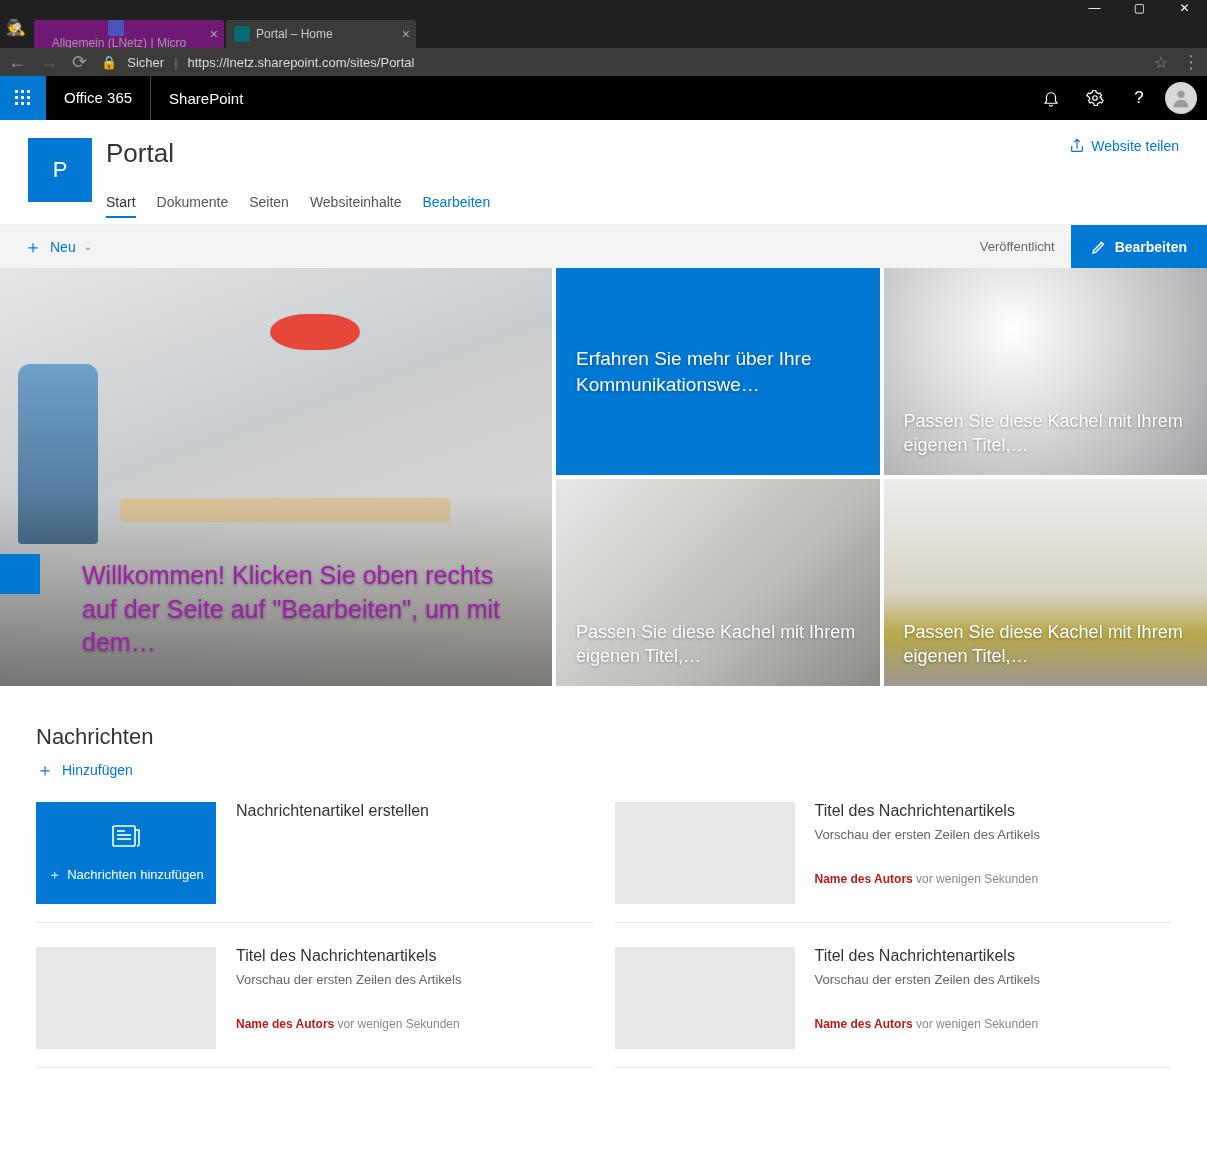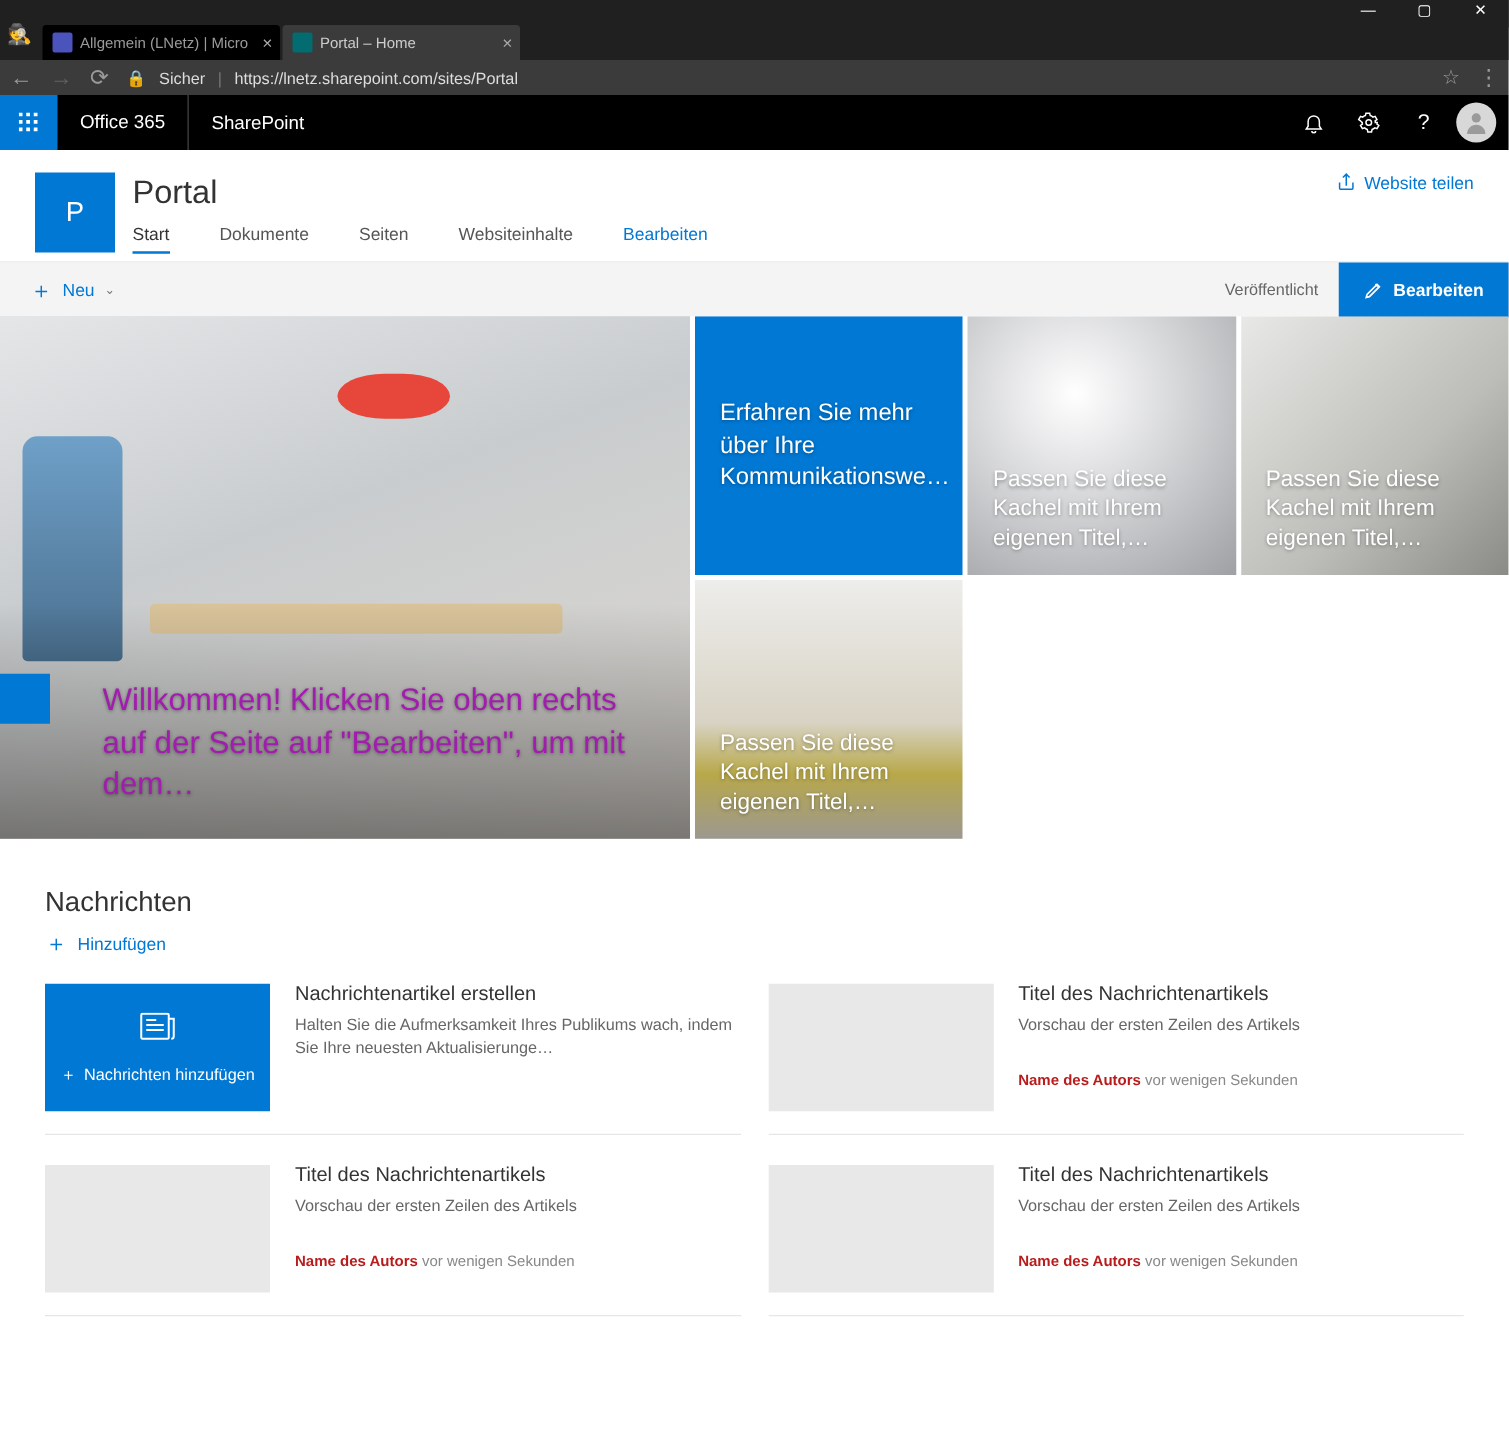--- a/index.html
+++ b/index.html
@@ -5,21 +5,21 @@
 * { margin: 0; padding: 0; box-sizing: border-box; font-family: "Segoe UI", Arial, sans-serif; }
 html, body { width: 1207px; height: 1154px; background: #fff; overflow: hidden; }
 
 
 .browser-top { height: 76px; background: #3b3b3b; }
 .titlebar { height: 16px; background: #202020; display: flex; justify-content: flex-end; }
 .titlebar .winbtn { width: 45px; height: 28px; display: flex; align-items: center; justify-content: center; color: #fff; font-size: 12px; background: #202020; margin-top: -6px; }
 .tabstrip { height: 32px; display: flex; align-items: flex-end; padding-left: 34px; background: #202020; position: relative; }
 .tabstrip .incognito { position: absolute; left: 6px; top: 2px; color: #bbb; font-size: 16px; }
 .tab { height: 28px; background: #3b3b3b; color: #ccc; display: flex; align-items: center; padding: 0 28px 0 8px; font-size: 12px; border-top-left-radius: 3px; border-top-right-radius: 3px; margin-right: 2px; position: relative; width: 190px; overflow: hidden; white-space: nowrap; }
-.tab.inactive { background: #000000; color: #9a9a9a; }
+.tab.inactive { background: #701a75; color: #9a9a9a; flex-direction: column; }
 .tab .favicon { width: 16px; height: 16px; margin-right: 6px; flex-shrink: 0; }
 .tab .close { position: absolute; right: 6px; top: 6px; color: #aaa; font-size: 14px; }
 .addrbar { height: 28px; display: flex; align-items: center; padding: 0 8px; gap: 14px; color: #ddd; }
 .addrbar .navbtn { color: #9a9a9a; font-size: 18px; }
 .addrbar .url { font-size: 13px; color: #ddd; display: flex; align-items: center; gap: 10px; }
 .addrbar .url .sep { color: #777; }
 .addrbar .spacer { flex: 1; }
 .addrbar .star { color: #9a9a9a; font-size: 16px; }
 .addrbar .dots { color: #9a9a9a; font-size: 18px; letter-spacing: -1px; }
 
@@ -32,21 +32,21 @@
 .suite .spacer { flex: 1; }
 .suite .icon { width: 44px; height: 44px; display: grid; place-items: center; color: #fff; font-size: 17px; }
 .suite .avatar { width: 32px; height: 32px; border-radius: 50%; background: #d8d8d8; margin: 0 10px 0 4px; display: grid; place-items: center; }
 .suite .avatar svg { fill: #9a9a9a; }
 
 
 .sitehdr { padding: 18px 28px 0 28px; display: flex; align-items: flex-start; }
 .sitelogo { width: 64px; height: 64px; background: #0078d4; color: #fff; display: grid; place-items: center; font-size: 22px; }
 .sitetitlewrap { margin-left: 14px; }
 .sitetitle { font-size: 26px; font-weight: 300; color: #333; }
-.sitenav { display: flex; gap: 40px; margin-top: 10px; font-size: 14px; color: #555; }
+.sitenav { display: flex; gap: 21px; margin-top: 25px; font-size: 14px; color: #555; }
 .sitenav .item { padding-bottom: 6px; cursor: pointer; }
 .sitenav .item.active { color: #333; border-bottom: 2px solid #0078d4; font-weight: 400; }
 .sitenav .item.edit { color: #0078d4; }
 .hdrright { margin-left: auto; text-align: right; }
 .sharelink { color: #0078d4; font-size: 14px; display: inline-flex; align-items: center; gap: 6px; margin-bottom: 12px; }
 .searchbox { width: 252px; height: 33px; border: 1px solid #c8c8c8; display: flex; align-items: center; padding: 0 10px; }
 .searchbox svg { stroke: #0078d4; fill: none; }
 .searchbox input { border: 0; outline: 0; font-size: 13px; margin-left: 8px; width: 100%; color: #666; }
 
 
@@ -60,21 +60,21 @@
 
 
 .content { padding: 0; overflow-y: auto; height: calc(1154px - 76px - 44px - 120px - 44px); }
 .hero { display: flex; height: 418px; }
 .hero-main { width: 552px; position: relative; background: #cfcfcf; }
 .hero-main .bgimg { position: absolute; inset: 0; background: linear-gradient(160deg,#e4e6e8 0%,#c9ccce 40%,#ded9d2 100%); }
 .hero-main .overlay { position: absolute; left: 0; right: 0; bottom: 0; padding: 26px 36px 26px 82px; color: #a21caf; }
 .hero-main .accent { position: absolute; left: 0; bottom: 92px; width: 40px; height: 40px; background: #0078d4; }
 .hero-main .title { font-size: 25px; line-height: 1.35; font-weight: 400; text-shadow: 0 1px 3px rgba(0,0,0,.4); }
 .hero-main .link { margin-top: 14px; font-size: 12px; letter-spacing: 2px; font-weight: 600; text-shadow: 0 1px 2px rgba(0,0,0,.4); }
-.hero-right { flex: 1; display: grid; grid-template-columns: 1fr 1fr 1fr; grid-template-rows: 1fr 1fr; gap: 4px; margin-left: 4px; }
+.hero-right { flex: 1; display: grid; grid-template-columns: 1fr 1fr; grid-template-rows: 1fr 1fr; gap: 4px; margin-left: 4px; }
 .tile { position: relative; color: #fff; padding: 18px 20px; display: flex; flex-direction: column; justify-content: flex-end; overflow: hidden; }
 .tile.blue { background: #0078d4; justify-content: center; }
 .tile.blue .ttitle { font-size: 19px; line-height: 1.35; }
 .tile.img1 { background: radial-gradient(circle at 40% 30%, #fff 0%, #d9dadc 40%, #9ea0a3 100%); }
 .tile.img2 { background: linear-gradient(135deg,#e8e8e6 0%,#bcbcb8 60%,#8a8a86 100%); }
 .tile.img3 { background: linear-gradient(180deg,#ededeb 0%,#d8d3c4 55%,#b8a84a 75%,#9c9890 100%); }
 .tile .ttitle { font-size: 18px; line-height: 1.3; text-shadow: 0 1px 3px rgba(0,0,0,.35); }
 
 
 .news { padding: 38px 36px 40px 36px; }
@@ -260,21 +260,20 @@
                 <line x1="5" y1="14" x2="19" y2="14"></line>
               </svg>
           </span>
           <span class="lbl">
               <span>＋</span>
               <span>Nachrichten hinzufügen</span>
             </span>
         </div>
         <div class="cardbody">
           <div class="ctitle">Nachrichtenartikel erstellen</div>
-          <div class="cdesc">Halten Sie die Aufmerksamkeit Ihres Publikums wach, indem Sie Ihre neuesten Aktualisierunge…</div>
         </div>
       </div>
       <div class="card">
         <div class="thumb"></div>
         <div class="cardbody">
           <div class="ctitle">Titel des Nachrichtenartikels</div>
           <div class="cdesc">Vorschau der ersten Zeilen des Artikels</div>
           <div class="meta"><b>Name des Autors</b> <span>vor wenigen Sekunden</span></div>
         </div>
       </div>

